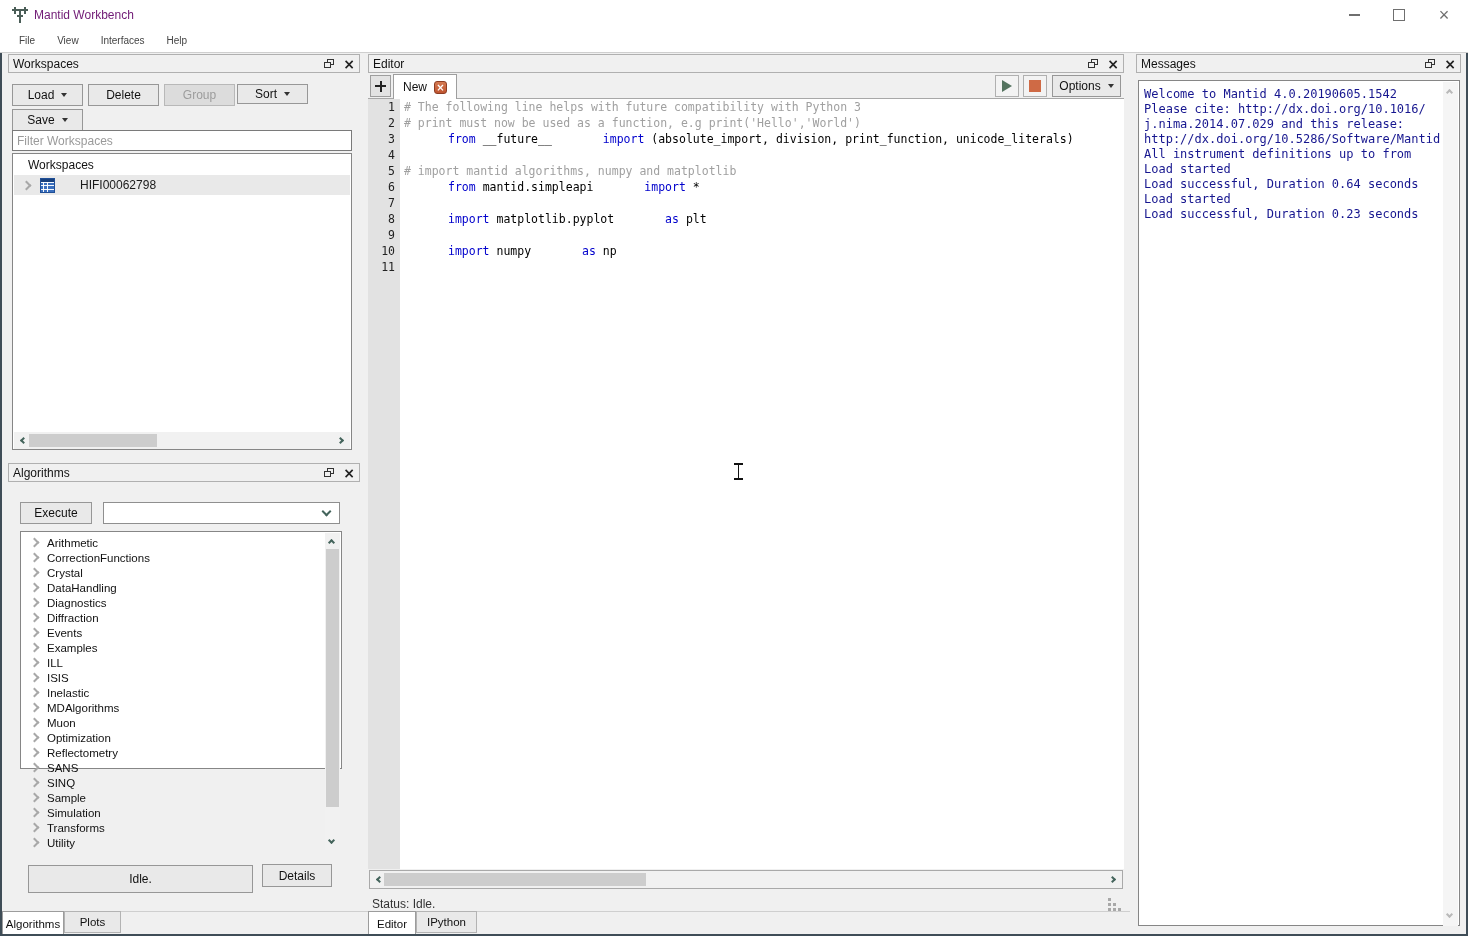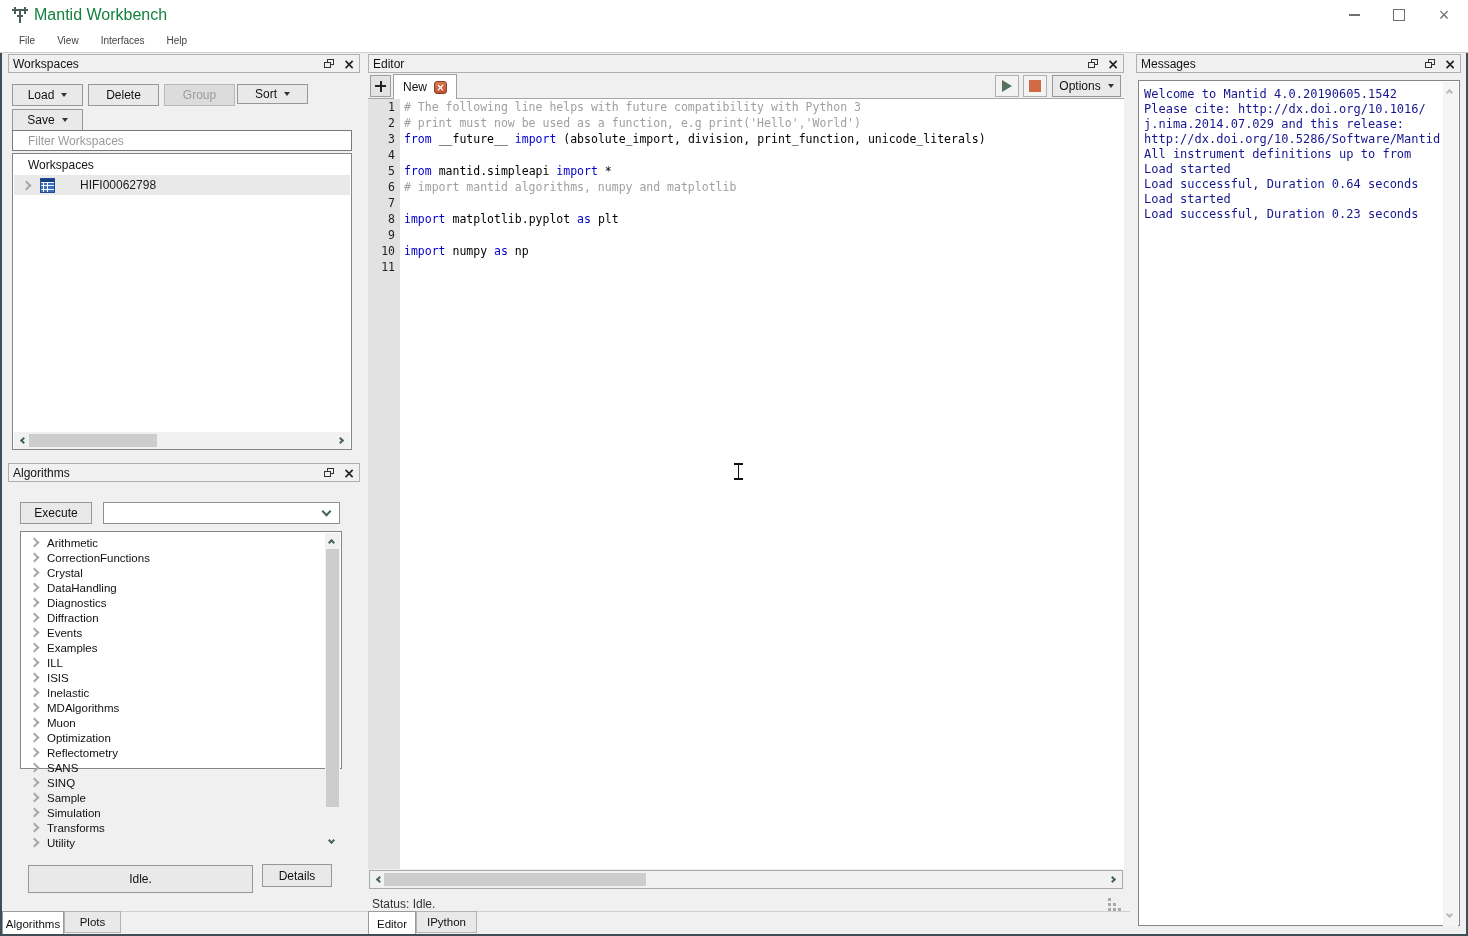--- a/index.html
+++ b/index.html
@@ -2,21 +2,21 @@
 <html><head>
 <meta charset="utf-8">
 <style>
   html,body{margin:0;padding:0;background:#888;}
   .app{position:relative;width:1468px;height:936px;background:#f0f0f0;
        font-family:"Liberation Sans",sans-serif;overflow:hidden;color:#1a1a1a;}
   .abs{position:absolute;box-sizing:border-box;}
 
   
   .titlebar{left:0;top:0;width:1468px;height:30px;background:#fff;}
-  .win-title{font-size:16px;color:#15803d;line-height:30px;}
+  .win-title{font-size:12px;color:#701a75;line-height:30px;}
   .win-btn{width:44px;height:30px;display:flex;align-items:center;justify-content:center;cursor:default;}
   .glyph-min{width:11px;height:2px;background:#6f6f6f;}
   .glyph-max{width:10px;height:10px;border:1px solid #6f6f6f;}
   .glyph-close{font-size:18px;color:#6f6f6f;font-weight:300;line-height:1;}
   .menubar{left:0;top:30px;width:1468px;height:22px;background:#fff;display:flex;align-items:center;padding-left:8px;}
   .menu-item{font-size:10px;color:#444;padding:0 11px;height:22px;line-height:22px;}
   .hairline{background:#cfcfcf;}
 
   
   .win-edge{background:#3f4d57;z-index:50;}
@@ -30,21 +30,21 @@
   .float-icon .b{left:3px;top:0;width:7px;height:6px;}
   .float-icon .f{left:0;top:3px;width:7px;height:6px;}
   .hdr-close{font-size:14px;color:#222;line-height:1;font-weight:bold;font-family:"DejaVu Sans",sans-serif;}
 
   .btn{background:#e9e9e9;border:1px solid #979797;font-size:12px;color:#111;
        display:flex;align-items:center;justify-content:center;}
   .btn.disabled{background:#dcdcdc;color:#9c9c9c;border-color:#b8b8b8;}
   .caret-down{width:0;height:0;border-left:3.5px solid transparent;border-right:3.5px solid transparent;
               border-top:4px solid #333;margin-left:7px;}
   .sunken{background:#fff;border:1px solid #868686;}
-  input.filter{background:#fff;border:1px solid #7a7a7a;font-size:12px;padding:0 15px;
+  input.filter{background:#fff;border:1px solid #7a7a7a;font-size:12px;padding:0 4px;
                font-family:"Liberation Sans",sans-serif;outline:none;}
   input.filter::placeholder{color:#9a9a9a;}
 
   
   .chev{display:inline-block;width:5px;height:5px;border-top:2px solid #a8a8a8;border-right:2px solid #a8a8a8;}
   .chev-right{transform:rotate(45deg);}
   .chev-teal{border-color:#44645c;}
   .chev-lt{border-color:#b9b9b9;}
   .chev-up{transform:rotate(-45deg);}
   .chev-dn{transform:rotate(135deg);}
@@ -83,21 +83,21 @@
   .tab-close{width:13px;height:13px;border-radius:3px;background:linear-gradient(#d47a52,#c05530);
              border:1px solid #8d3c22;color:#fff;font-size:10px;font-weight:bold;line-height:11px;
              text-align:center;font-family:"DejaVu Sans",sans-serif;box-sizing:border-box;}
   .tool-btn{background:#f3f3f3;border:1px solid #b0b0b0;display:flex;align-items:center;justify-content:center;}
   .play-tri{width:0;height:0;border-left:10px solid #54735f;border-top:6px solid transparent;border-bottom:6px solid transparent;}
   .stop-sq{width:12px;height:12px;background:#cf6a45;}
   .gutter{background:#e2e2e2;}
   .ln{height:16px;line-height:16px;font-size:11.5px;color:#222;text-align:right;padding-right:5px;
       font-family:"DejaVu Sans Mono",monospace;}
   .code-line{height:16px;line-height:16px;font-size:11.5px;white-space:pre;font-family:"DejaVu Sans Mono",monospace;}
-  .tok-k{color:#0000cc;}
+  .tok-k{color:#0000cc;margin-left:44px;}
   .tok-c{color:#a0a0a0;}
   .tok-p{color:#000;}
 
   
   .ibeam{width:9px;height:17px;}
   .ibeam .v{position:absolute;left:3.5px;top:1px;width:1.6px;height:15px;background:#111;}
   .ibeam .t{position:absolute;left:0;top:0;width:9px;height:1.6px;background:#111;}
   .ibeam .b{position:absolute;left:0;bottom:0;width:9px;height:1.6px;background:#111;}
 
   
@@ -352,22 +352,22 @@
         <div class="ln">8</div>
         <div class="ln">9</div>
         <div class="ln">10</div>
         <div class="ln">11</div>
       </div>
     <div class="abs" style="left:36px;top:0;width:716px">
         <div class="code-line"><span class="tok-c"># The following line helps with future compatibility with Python 3</span></div>
         <div class="code-line"><span class="tok-c"># print must now be used as a function, e.g print('Hello','World')</span></div>
         <div class="code-line"><span class="tok-k">from</span><span class="tok-p"> __future__ </span><span class="tok-k">import</span><span class="tok-p"> (absolute_import, division, print_function, unicode_literals)</span></div>
         <div class="code-line"></div>
+        <div class="code-line"><span class="tok-c"># import mantid algorithms, numpy and matplotlib</span></div>
         <div class="code-line"><span class="tok-k">from</span><span class="tok-p"> mantid.simpleapi </span><span class="tok-k">import</span><span class="tok-p"> *</span></div>
-        <div class="code-line"><span class="tok-c"># import mantid algorithms, numpy and matplotlib</span></div>
         <div class="code-line"></div>
         <div class="code-line"><span class="tok-k">import</span><span class="tok-p"> matplotlib.pyplot </span><span class="tok-k">as</span><span class="tok-p"> plt</span></div>
         <div class="code-line"></div>
         <div class="code-line"><span class="tok-k">import</span><span class="tok-p"> numpy </span><span class="tok-k">as</span><span class="tok-p"> np</span></div>
         <div class="code-line"></div>
       </div>
     <div class="abs ibeam" style="left:366px;top:364px">
       <span class="v"></span>
         <span class="t"></span>
         <span class="b"></span>

